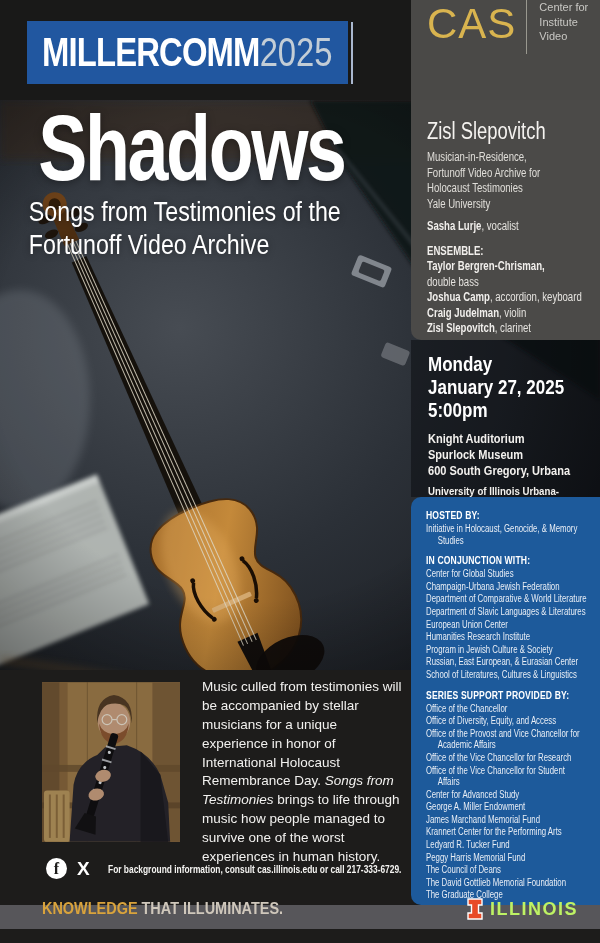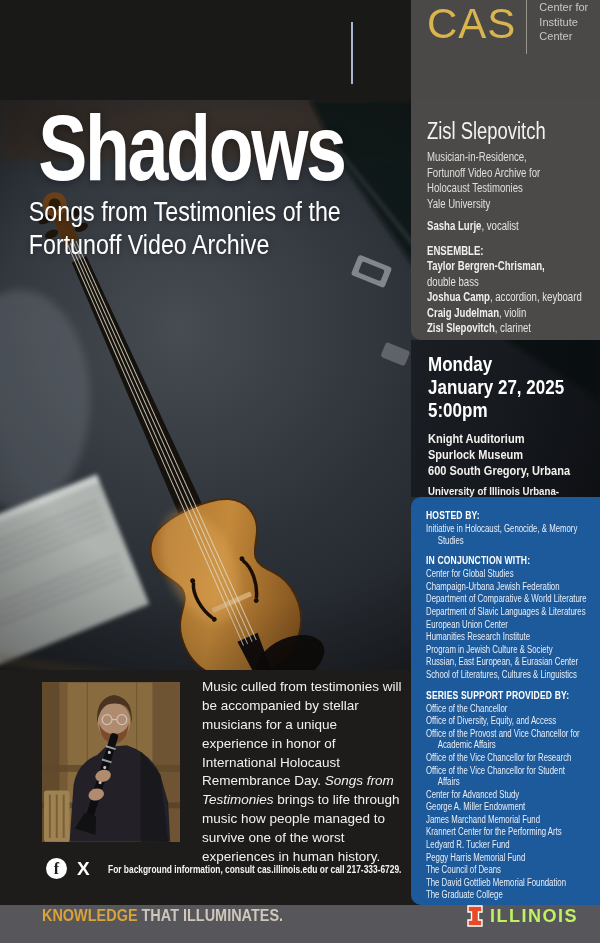--- a/index.html
+++ b/index.html
@@ -64,44 +64,47 @@
   .description .em{font-style:italic;}
   .social-row{position:absolute;left:46px;top:858px;display:flex;align-items:center;gap:10px;}
   .fb-icon{width:21px;height:21px;border-radius:50%;background:#ffffff;color:#1d1c1b;
     display:flex;align-items:center;justify-content:center;
     font-family:"Liberation Serif",serif;font-weight:700;font-size:16px;line-height:1;}
   .x-icon{font-size:19px;font-weight:700;color:#ffffff;line-height:21px;
     font-family:"Liberation Sans",sans-serif;}
   .contact-text{margin-left:8px;width:392px;font-size:11.5px;font-weight:700;color:#f5f4f2;
     transform:scaleX(.73);transform-origin:left center;white-space:nowrap;}
   
-  .footer{position:absolute;left:0;top:905px;width:600px;height:38px;background:#57565a;
+  .footer{position:absolute;left:0;top:905px;width:600px;height:24px;background:#57565a;
     display:flex;align-items:center;justify-content:space-between;
     padding:0 22px 16px 42px;box-sizing:border-box;z-index:5;gap:44px;}
   .knowledge-line{font-size:17px;font-weight:700;transform:scaleX(.85);transform-origin:left center;
     white-space:nowrap;}
   .k-gold{color:#d9a33c;}
   .k-rest{color:#cfc7bb;font-weight:700;}
   .illinois-logo{display:flex;align-items:center;gap:7px;}
   .illinois-word{font-size:18px;font-weight:700;color:#bef264;letter-spacing:1.5px;}
 </style>
 </head>
 <body>
 
 <div class="poster">
 
   <div class="header">
+    <div class="mc-banner">
+      <span class="mc-inner"><span class="mc-title">MILLERCOMM</span><span class="mc-year">2025</span></span>
+    </div>
     <div class="mc-divider"></div>
     <div class="cas-box">
       <span class="cas-acronym">CAS</span>
       <span class="cas-sep"></span>
       <span class="cas-name">
           <div>Center for</div>
           <div>Institute</div>
-          <div>Center</div>
+          <div>Video</div>
         </span>
     </div>
   </div>
 
   <div class="photo">
     <svg viewBox="0 0 600 570" width="600" height="570" preserveAspectRatio="none">
       <defs>
         <radialGradient id="bg" cx="30%" cy="40%" r="95%">
           <stop offset="0%" stop-color="#474c53"></stop>
           <stop offset="45%" stop-color="#2b3037"></stop>

